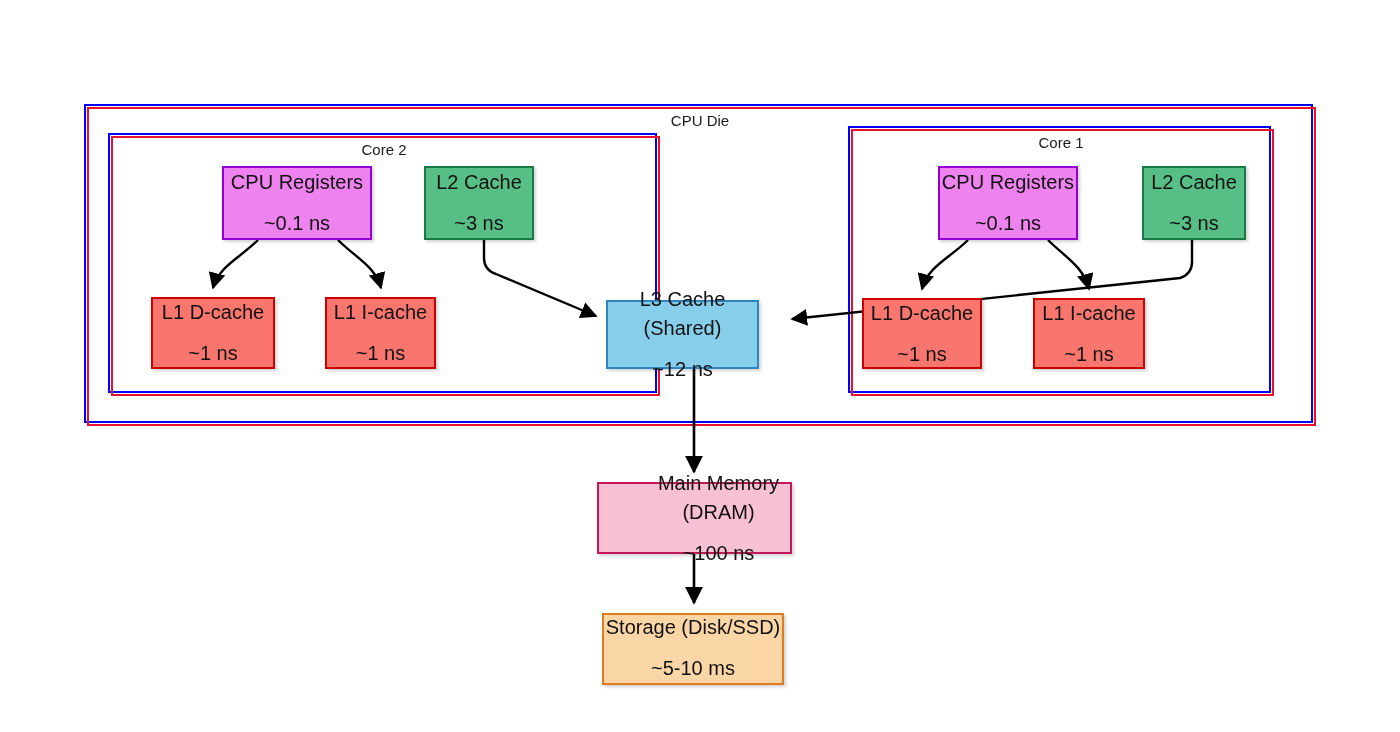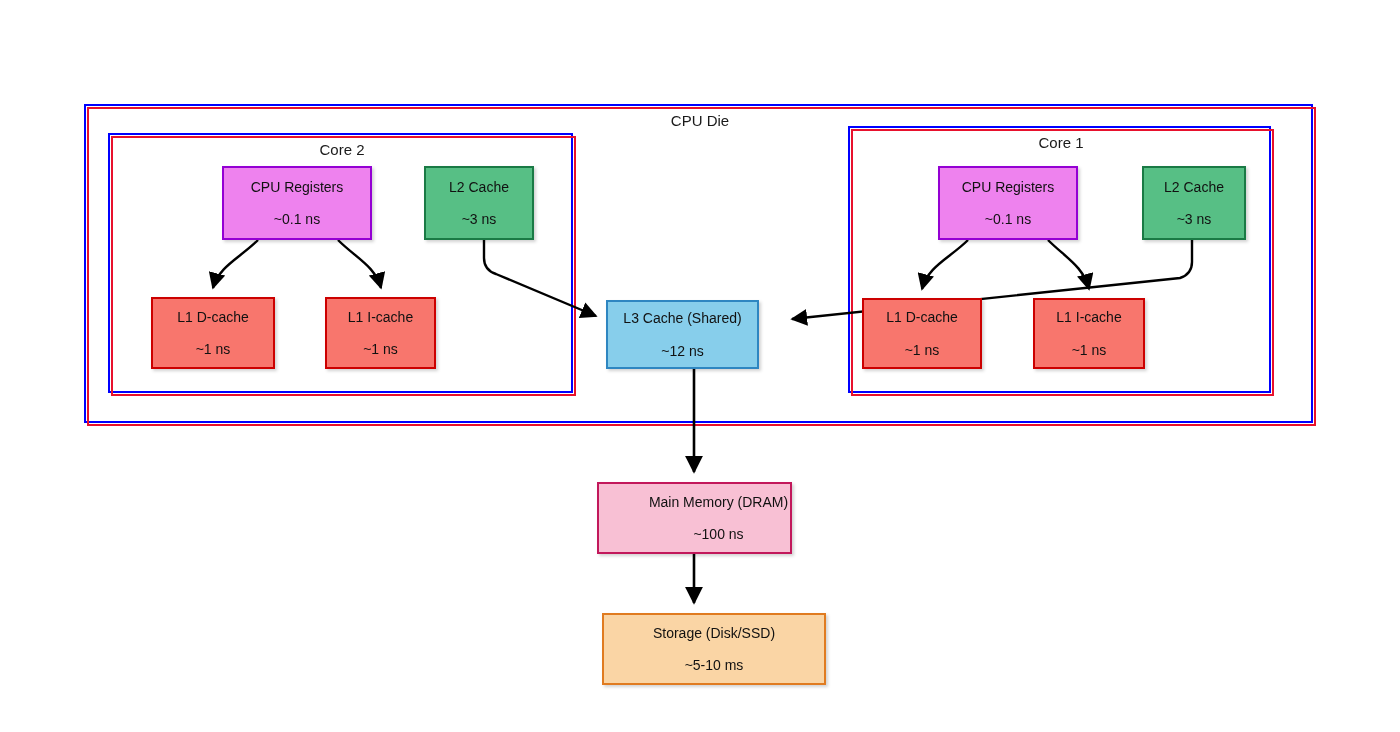--- a/index.html
+++ b/index.html
@@ -55,21 +55,21 @@
   .node {
     position: absolute;
     box-sizing: border-box;
     border-width: 2px;
     border-style: solid;
     display: flex;
     flex-direction: column;
     align-items: center;
     justify-content: center;
     text-align: center;
-    font-size: 14px;
+    font-size: 20px;
     color: #111111;
     line-height: 1.45;
     box-shadow: 2px 2px 3px rgba(0,0,0,0.18);
     z-index: 5;
   }
   .node .line2 { margin-top: 12px; }
   
   #edges {
     position: absolute;
     left: 0;
@@ -84,21 +84,21 @@
 <body>
 
 <div id="canvas">
 
   <div class="container-box" id="box-cpu-die" style="left: 84px; top: 104px; width: 1232px; height: 322px;">
     <div class="edge blue" style="border-color: rgb(0, 0, 255);"></div>
     <div class="edge red" style="border-color: rgb(232, 17, 45);"></div>
     <div class="container-label">CPU Die</div>
   </div>
 
-  <div class="container-box" id="box-core-2" style="left: 108px; top: 133px; width: 468px; height: 263px;">
+  <div class="container-box" id="box-core-2" style="left: 108px; top: 133px; width: 552px; height: 263px;">
     <div class="edge blue" style="border-color: rgb(0, 0, 255);"></div>
     <div class="edge red" style="border-color: rgb(232, 17, 45);"></div>
     <div class="container-label">Core 2</div>
   </div>
 
   <div class="container-box" id="box-core-1" style="left: 848px; top: 126px; width: 426px; height: 270px;">
     <div class="edge blue" style="border-color: rgb(0, 0, 255);"></div>
     <div class="edge red" style="border-color: rgb(232, 17, 45);"></div>
     <div class="container-label">Core 1</div>
   </div>
@@ -161,19 +161,19 @@
         <div class="line2">~1 ns</div>
       </div>
       <div class="node" style="left: 606px; top: 300px; width: 153px; height: 69px; background: rgb(135, 206, 235); border-color: rgb(46, 134, 193);">
         <div>L3 Cache (Shared)</div>
         <div class="line2">~12 ns</div>
       </div>
       <div class="node" style="left: 597px; top: 482px; width: 195px; height: 72px; background: rgb(248, 192, 212); border-color: rgb(194, 24, 91); padding-left: 48px;">
         <div>Main Memory (DRAM)</div>
         <div class="line2">~100 ns</div>
       </div>
-      <div class="node" style="left: 602px; top: 613px; width: 224px; height: 72px; background: rgb(250, 213, 165); border-color: rgb(224, 123, 32);">
+      <div class="node" style="left: 602px; top: 613px; width: 182px; height: 72px; background: rgb(250, 213, 165); border-color: rgb(224, 123, 32); justify-content: flex-end;">
         <div>Storage (Disk/SSD)</div>
         <div class="line2">~5-10 ms</div>
       </div>
     </div>
 
 </div>
 
 </body></html>

